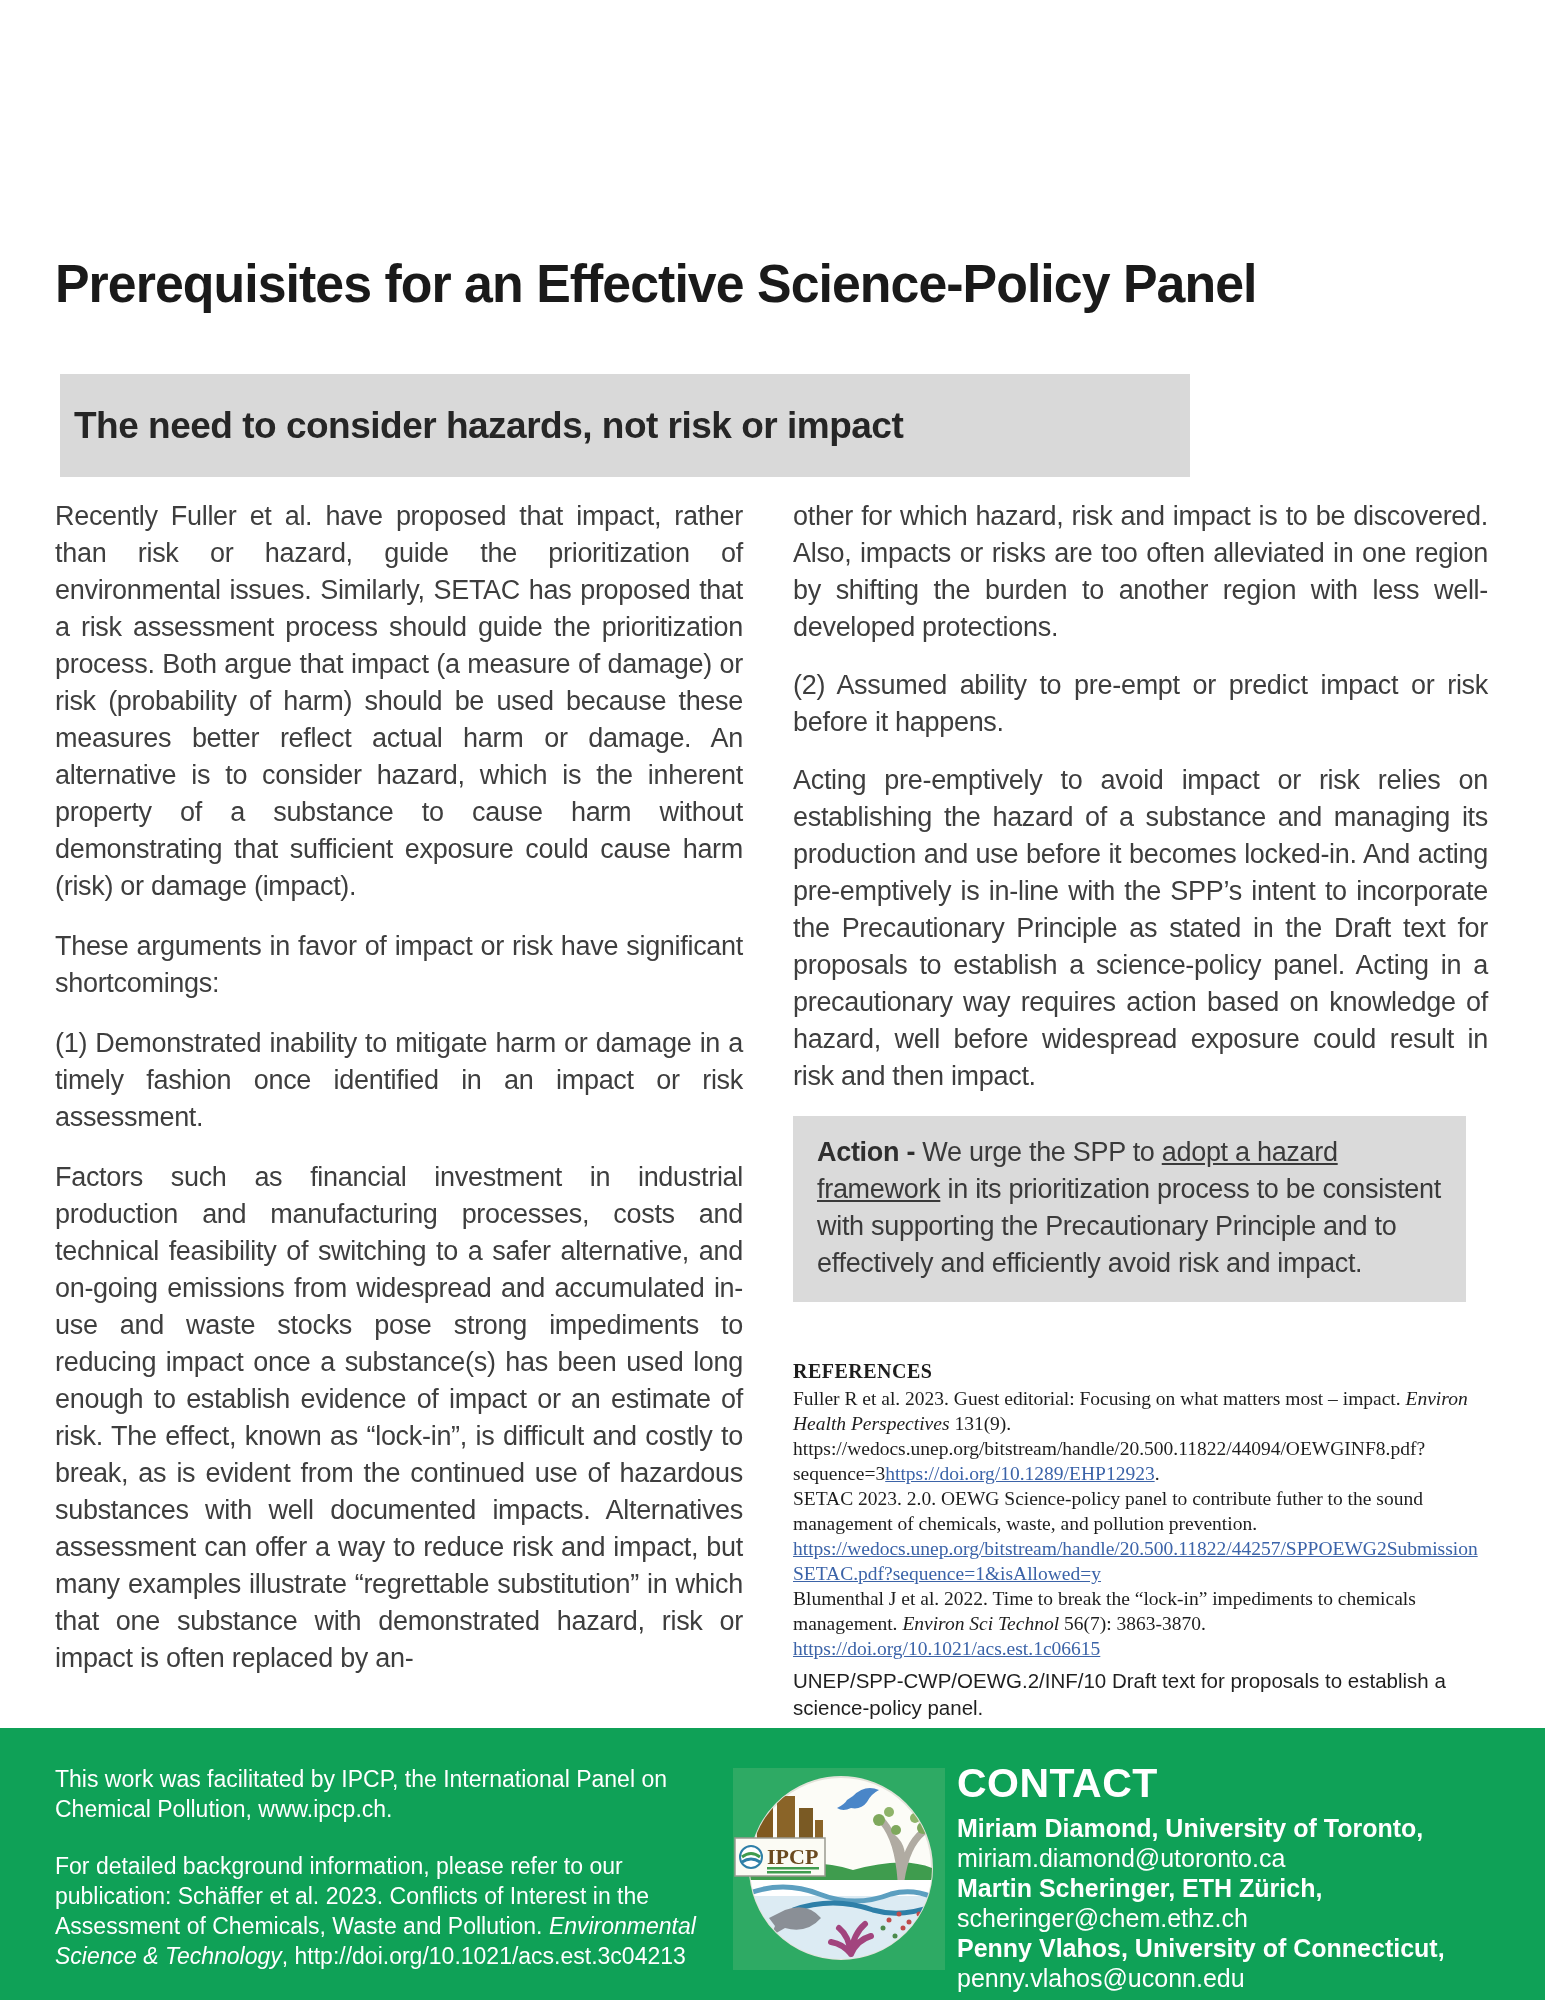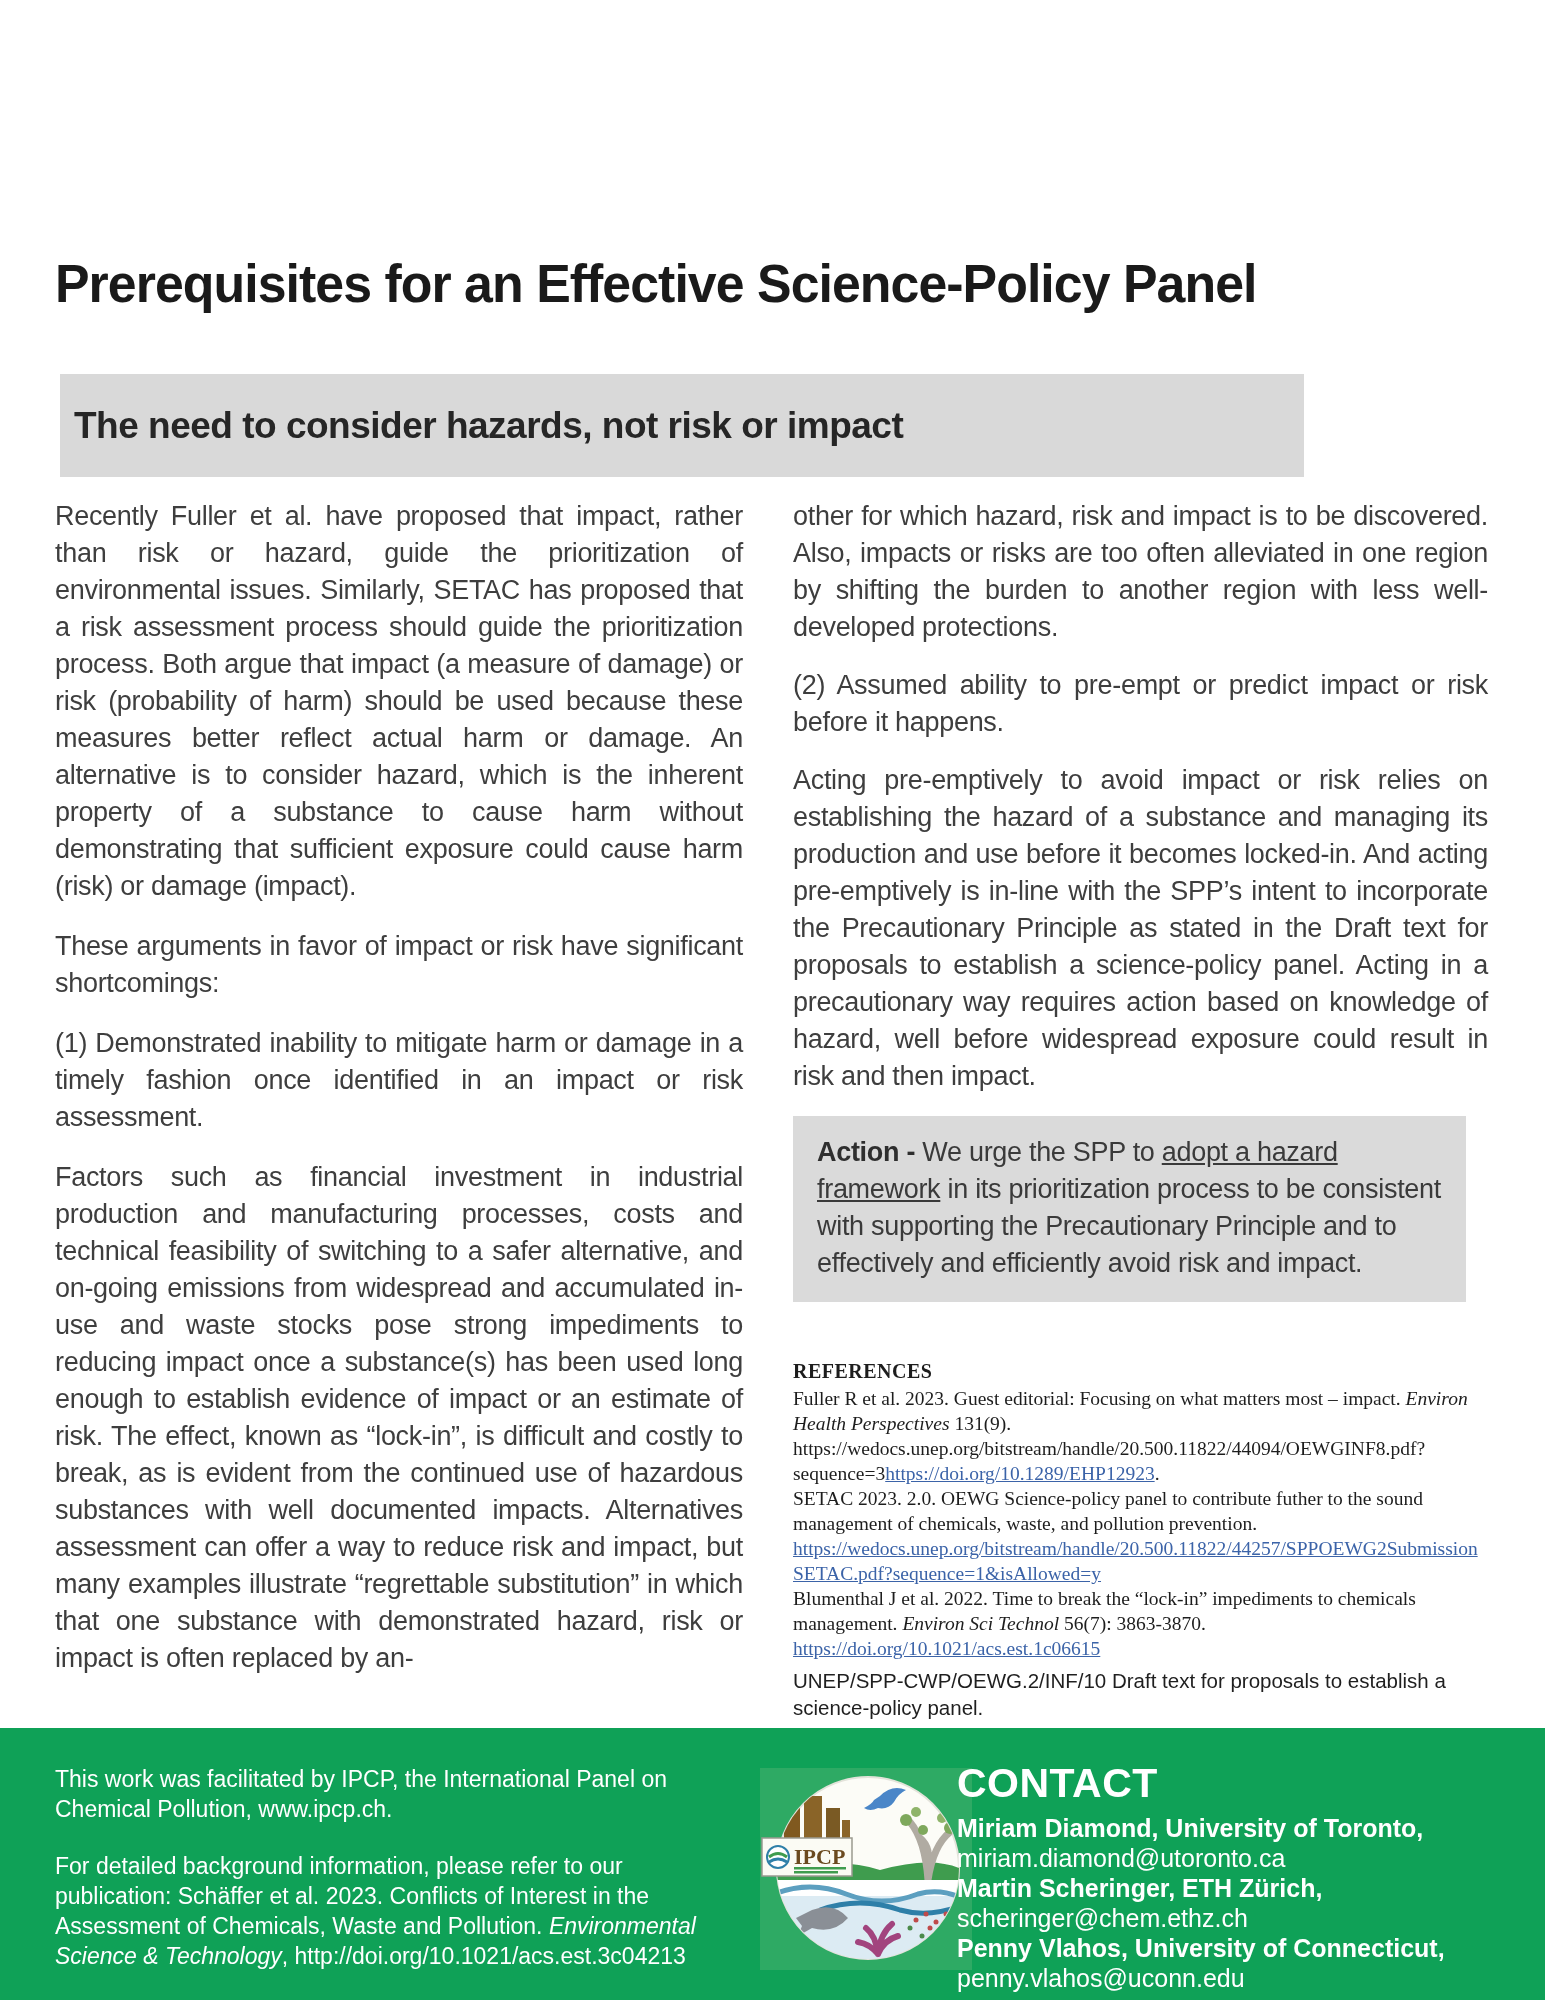--- a/index.html
+++ b/index.html
@@ -10,21 +10,21 @@
   .header{position:absolute;left:0;top:0;width:1545px;height:238px;background:#0fa157;color:#ffffff;}
   .brand{position:absolute;left:55px;top:20px;font-size:76px;font-weight:300;letter-spacing:-1px;
          transform:scaleX(0.97);transform-origin:0 0;white-space:nowrap;}
   .issue-date{position:absolute;right:62px;top:30px;font-size:34px;font-weight:300;}
   .subtitle{position:absolute;left:55px;top:152px;width:1430px;font-size:23px;line-height:34px;
             font-weight:300;margin:0;}
 
   
   .headline{position:absolute;left:55px;top:252px;margin:0;font-size:54px;color:#1a1a1a;
             font-weight:bold;letter-spacing:-1px;transform:scaleX(0.96);transform-origin:0 0;white-space:nowrap;}
-  .section-band{position:absolute;left:60px;top:374px;width:1244px;height:103px;background:#d9d9d9;
+  .section-band{position:absolute;left:60px;top:374px;width:1130px;height:103px;background:#d9d9d9;
                 display:flex;align-items:center;}
   .section-band span{font-size:37px;font-weight:bold;color:#262626;padding-left:14px;letter-spacing:-0.5px;}
 
   
   .columns{position:absolute;left:55px;top:498px;width:1433px;display:flex;}
   .col-left{width:688px;margin-right:50px;}
   .col-right{width:695px;}
   .body-p{margin:0 0 23px 0;font-size:27px;line-height:37px;color:#3e3e3e;text-align:justify;
           letter-spacing:-0.3px;}
   .col-right .body-p{margin-bottom:21px;}
@@ -49,21 +49,21 @@
                   line-height:26px;color:#1c5fa8;text-decoration:underline;cursor:pointer;overflow-wrap:anywhere;}
 
   
   .footer{position:absolute;left:0;top:1728px;width:1545px;height:272px;background:#0fa157;color:#ffffff;}
   .foot-left{position:absolute;left:55px;top:36px;width:680px;font-size:23px;line-height:30px;font-weight:300;}
   .foot-left p{margin:0;}
   .foot-left p + p{margin-top:27px;}
   .wlink{color:#ffffff;cursor:pointer;}
   .foot-left i{font-style:italic;}
 
-  .logo-wrap{position:absolute;left:760px;top:40px;width:212px;height:202px;}
+  .logo-wrap{position:absolute;left:733px;top:40px;width:212px;height:202px;}
 
   .contact{position:absolute;left:957px;top:32px;width:560px;}
   .contact-heading{font-size:41px;font-weight:bold;letter-spacing:0.5px;margin-bottom:6px;}
   .c-name{font-size:25px;font-weight:bold;line-height:30px;}
   .c-email{font-size:25px;font-weight:300;line-height:30px;}
 </style>
 </head>
 <body>
 
 <div class="page">

